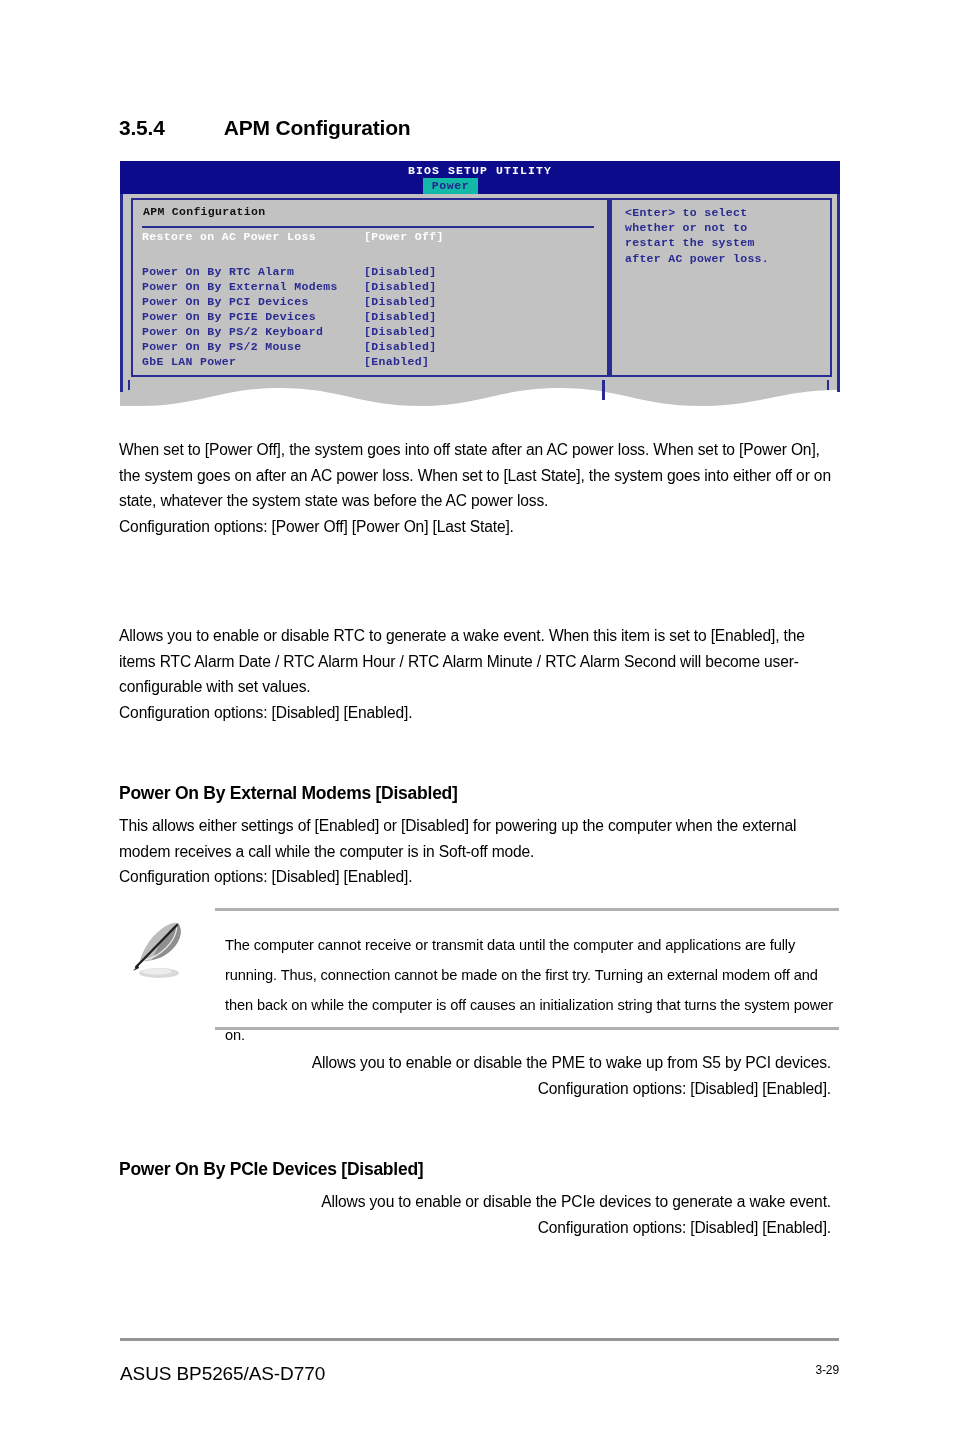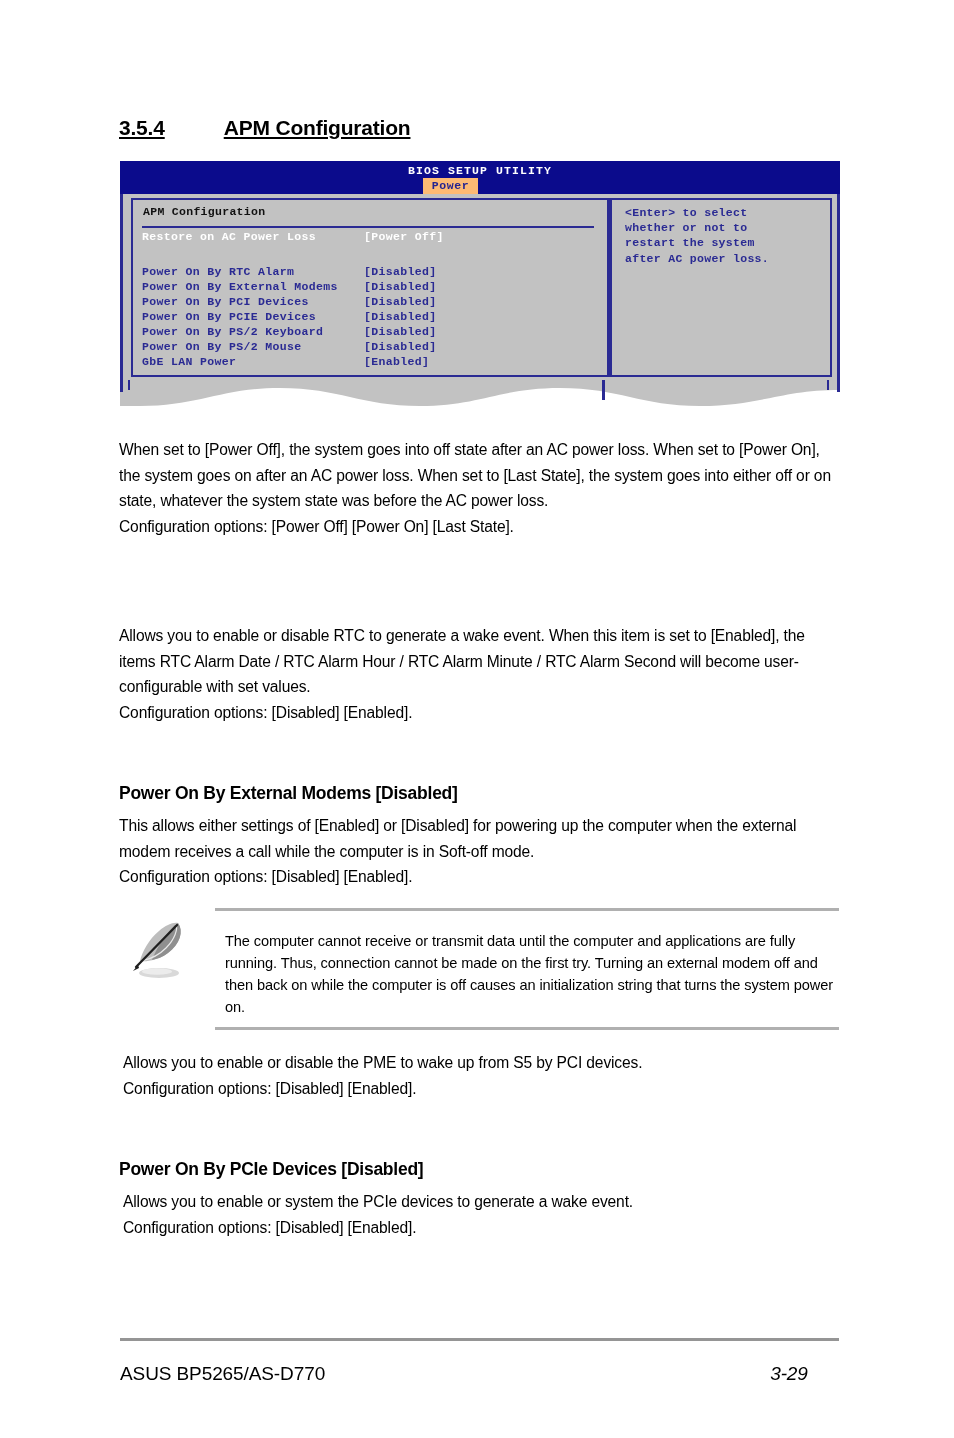--- a/index.html
+++ b/index.html
@@ -17,21 +17,20 @@
   }
 
   
   .section-head {
     position: absolute;
     left: 119px;
     top: 116px;
     width: 700px;
     display: flex;
     align-items: center;
-    text-decoration: underline;
   }
   .section-num {
     font-size: 21px;
     font-weight: bold;
     letter-spacing: -0.2px;
   }
   .section-title {
     font-size: 21px;
     font-weight: bold;
     margin-left: 59px;
@@ -64,21 +63,21 @@
     font-size: 11.5px;
     font-weight: bold;
     letter-spacing: 1.1px;
   }
   .bios-tab {
     position: absolute;
     left: 303px;
     top: 17px;
     width: 55px;
     height: 16px;
-    background: #fdba74;
+    background: #14b8a6;
     color: #232391;
     font-family: "Liberation Mono", monospace;
     font-size: 11.5px;
     font-weight: bold;
     text-align: center;
     line-height: 16px;
     letter-spacing: 0.6px;
   }
 
   .bios-body {
@@ -200,21 +199,21 @@
     font-weight: bold;
     letter-spacing: -0.25px;
   }
   .sec p {
     margin: 0;
     font-size: 15.6px;
     line-height: 25.6px;
     letter-spacing: -0.15px;
     white-space: pre-line;
   }
-  .sec.indent p { padding-left: 4px; }
+  .sec.indent p { padding-left: 4px; text-align: right; }
 
   
   .note {
     position: absolute;
     left: 119px;
     top: 908px;
     width: 720px;
   }
   .note-rule {
     position: absolute;
@@ -231,21 +230,21 @@
     top: 9px;
     width: 66px;
     height: 70px;
   }
   .note-text {
     position: absolute;
     left: 106px;
     top: 22px;
     width: 610px;
     font-size: 14.6px;
-    line-height: 22px;
+    line-height: 30px;
     letter-spacing: -0.1px;
     white-space: pre-line;
   }
 
   
   .footer-rule {
     position: absolute;
     left: 120px;
     top: 1338px;
     width: 719px;
@@ -257,24 +256,23 @@
     left: 120px;
     top: 1363px;
     font-size: 19px;
     letter-spacing: -0.1px;
   }
   .footer-right {
     position: absolute;
     left: 739px;
     top: 1363px;
     width: 100px;
-    text-align: center;
-    font-size: 19px;
+    text-align: right;
+    font-size: 12px;
     letter-spacing: -0.1px;
-    font-style: italic;
   }
 </style>
 </head>
 <body>
 
 <div class="section-head">
   <span class="section-num">3.5.4</span>
   <span class="section-title">APM Configuration</span>
 </div>
 
@@ -351,19 +349,19 @@
   <div class="note-text">The computer cannot receive or transmit data until the computer and applications are fully running. Thus, connection cannot be made on the first try. Turning an external modem off and then back on while the computer is off causes an initialization string that turns the system power on.</div>
 </div>
 
 <div class="sec indent" style="top:1050px;">
   <p>Allows you to enable or disable the PME to wake up from S5 by PCI devices.
 Configuration options: [Disabled] [Enabled].</p>
 </div>
 
 <div class="sec indent" style="top:1159px;">
   <h3>Power On By PCIe Devices [Disabled]</h3>
-  <p>Allows you to enable or system the PCIe devices to generate a wake event.
+  <p>Allows you to enable or disable the PCIe devices to generate a wake event.
 Configuration options: [Disabled] [Enabled].</p>
 </div>
 
 <div class="footer-rule"></div>
 <div class="footer-left">ASUS BP5265/AS-D770</div>
 <div class="footer-right">3-29</div>
 
 </body></html>

